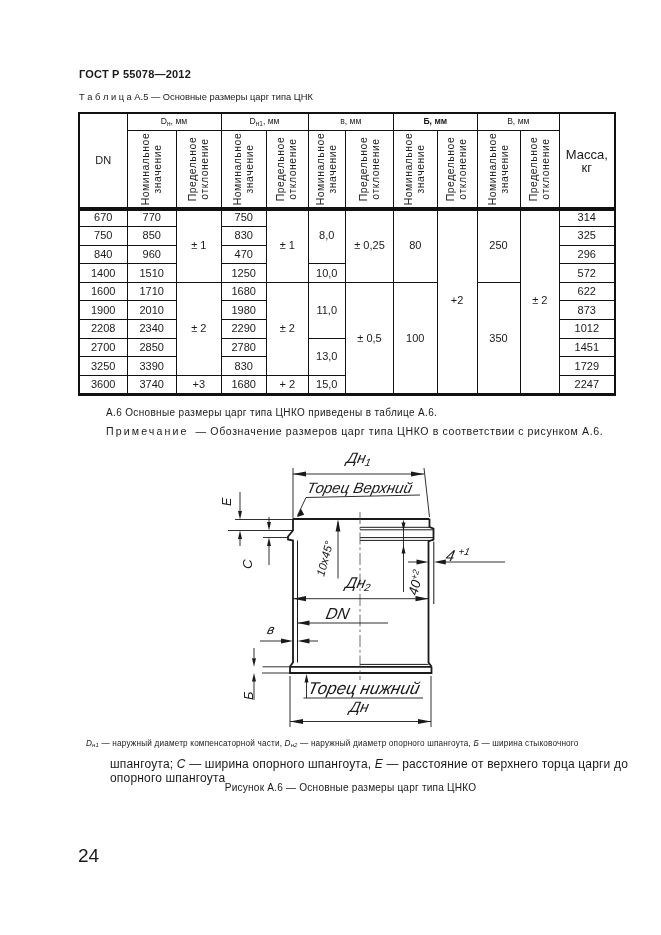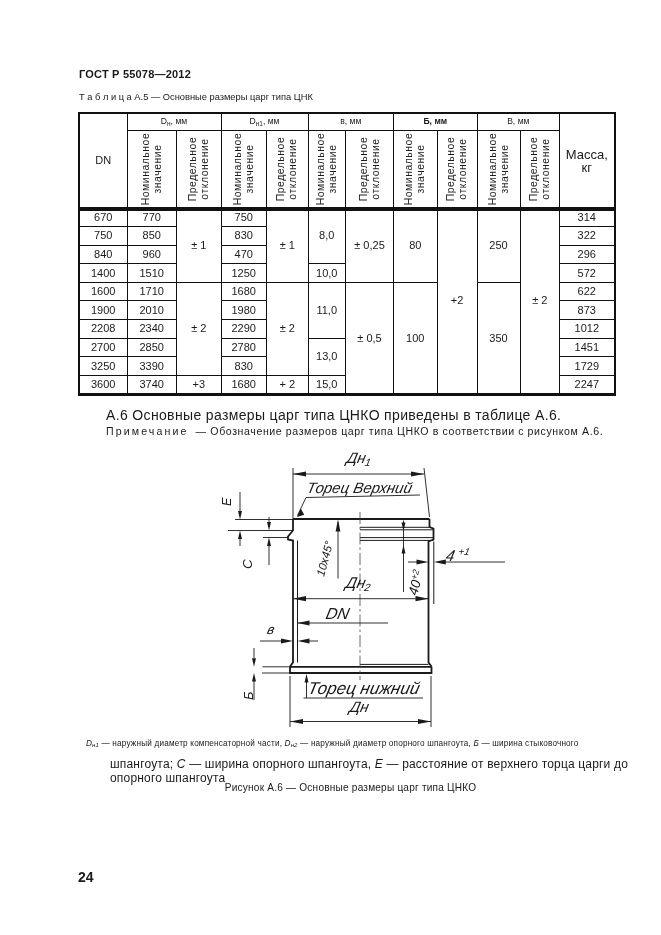--- a/index.html
+++ b/index.html
@@ -94,21 +94,21 @@
           <td rowspan="10">+2</td>
           <td rowspan="4">250</td>
           <td rowspan="10">± 2</td>
           <td>314</td>
         </tr>
 
 <tr style="height:18.6px;">
           <td>750</td>
           <td>850</td>
           <td>830</td>
-          <td>322</td>
+          <td>325</td>
         </tr>
 
 <tr style="height:18.6px;">
           <td>840</td>
           <td>960</td>
           <td>470</td>
           <td>296</td>
         </tr>
 
 <tr style="height:18.6px;">
@@ -169,21 +169,21 @@
           <td>+ 2</td>
           <td>15,0</td>
           <td>2247</td>
         </tr>
 </tbody>
     </table>
 </div>
 
 <div class="abs" style="left:78px;top:207.4px;width:537px;height:3.6px;background:#111;"></div>
 
-<div class="abs" style="left:106px;top:406.5px;font-size:14px;letter-spacing:0.35px;text-align:center;">А.6 Основные размеры царг типа ЦНКО приведены в таблице А.6.</div>
+<div class="abs" style="left:106px;top:406.5px;font-size:10px;letter-spacing:0.35px;text-align:center;">А.6 Основные размеры царг типа ЦНКО приведены в таблице А.6.</div>
 
 <div class="abs" style="left:106px;top:425.5px;font-size:10px;letter-spacing:0.55px;transform:scaleX(1.06);transform-origin:left;"><span style="letter-spacing:2px;">Примечание</span>&nbsp; — Обозначение размеров царг типа ЦНКО в соответствии с рисунком А.6.</div>
 
 <svg class="abs" style="left:0;top:0;" width="661" height="935" viewBox="0 0 661 935">
 <g stroke="#1a1a1a" fill="none" stroke-width="1.8">
 
   <path d="M293,519 L429.5,519 M293,519 L293,530.5 L288,536.5 L288,539.5 L293,540.5 L293,662.5 L290,666.5 M429.5,519 L429.5,527 L433.5,528.7 L433.5,539.5 L428.5,541.5 L428.5,662.5 L431.5,666.5"></path>
 
   <path d="M290,666.5 L290,673 L431.5,673 L431.5,666.5 M290,666.8 L431.5,666.8"></path>
 
@@ -279,13 +279,13 @@
   <text transform="translate(349,711.5) skewX(-12)" font-size="15">Дн</text>
 </g>
 </svg>
 
 <div class="abs" style="left:86px;top:739px;font-size:8.2px;letter-spacing:0.18px;"><i>D</i><i style="font-size:6px;vertical-align:-1px;">н1</i> — наружный диаметр компенсаторной части, <i>D</i><i style="font-size:6px;vertical-align:-1px;">н2</i> — наружный диаметр опорного шпангоута, <i>Б</i> — ширина стыковочного</div>
 
 <div class="abs" style="left:110px;top:751px;font-size:12px;letter-spacing:0.18px;margin-top:6px;">шпангоута; <i>С</i> — ширина опорного шпангоута, <i>Е</i> — расстояние от верхнего торца царги до опорного шпангоута</div>
 
 <div class="abs" style="left:20px;top:782px;width:661px;text-align:center;font-size:10.1px;letter-spacing:0.2px;">Рисунок А.6 — Основные размеры царг типа ЦНКО</div>
 
-<div class="abs" style="left:78px;top:869px;font-size:14px;font-weight:bold;">24</div>
+<div class="abs" style="left:78px;top:845px;font-size:19px;font-weight:normal;">24</div>
 
 </body></html>

